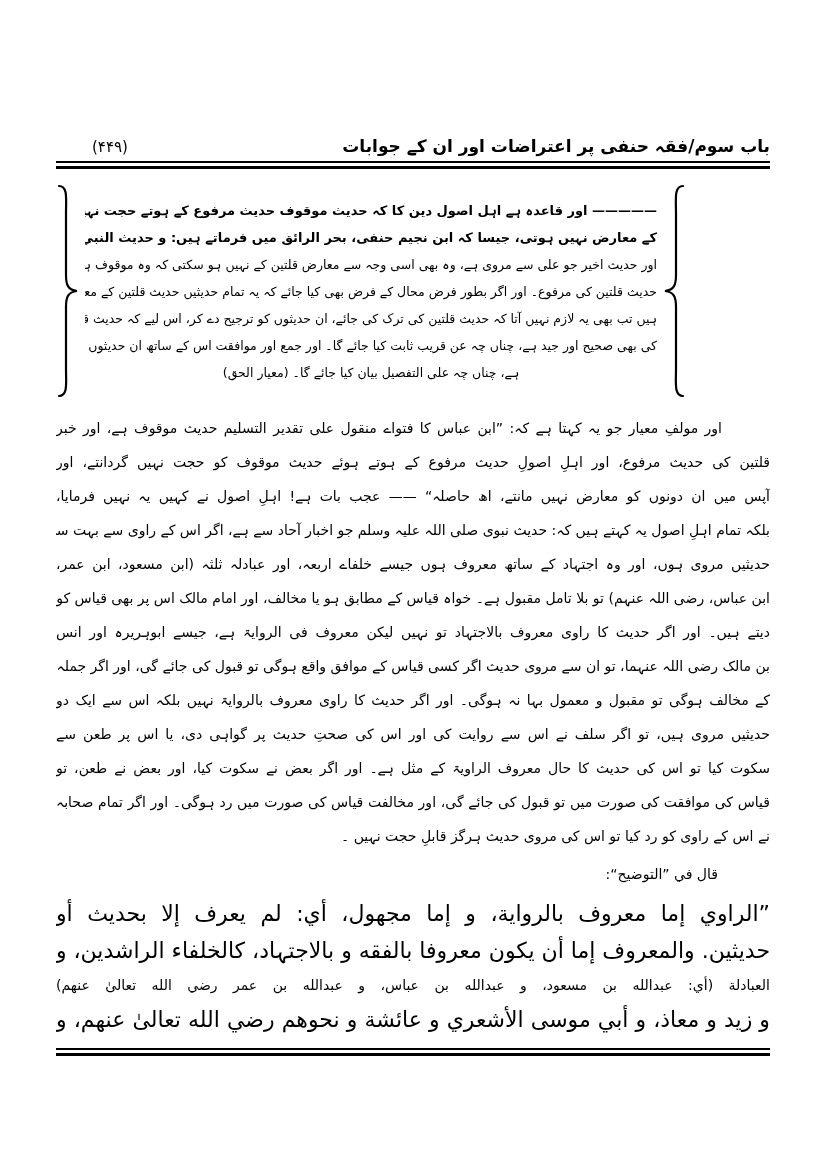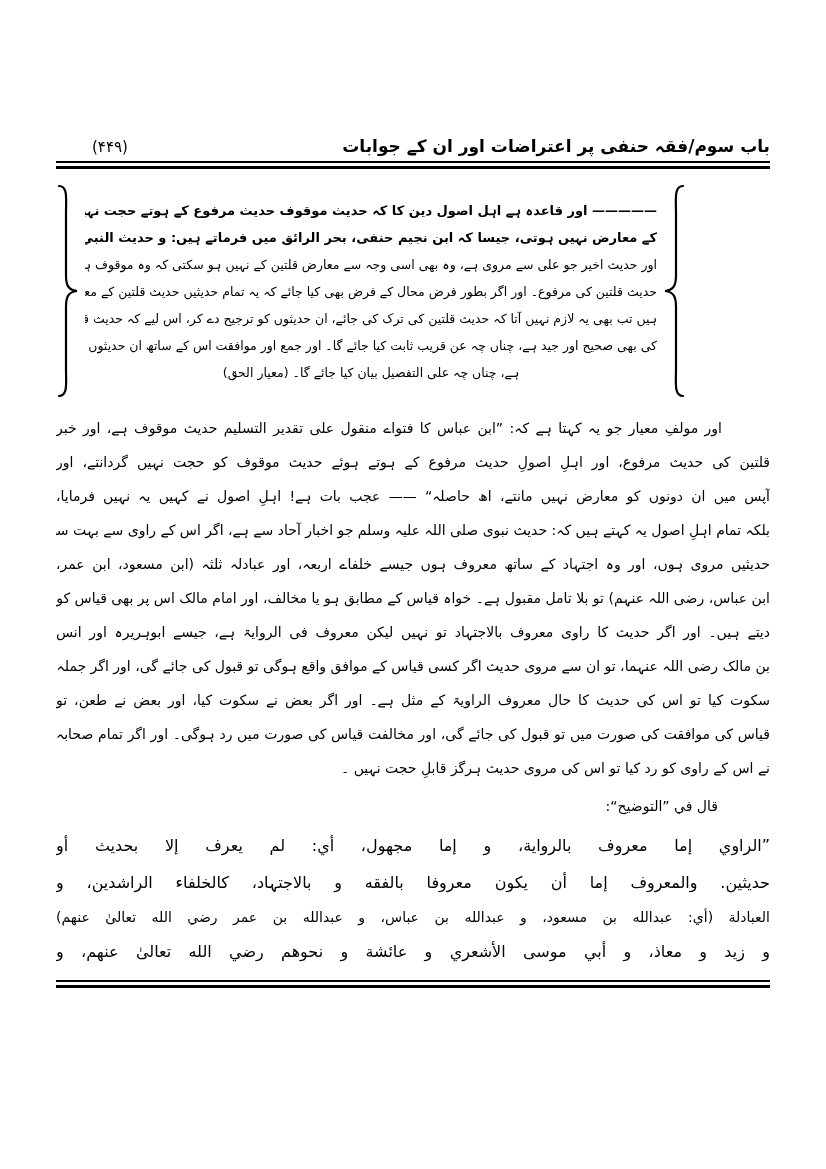--- a/index.html
+++ b/index.html
@@ -81,21 +81,21 @@
   .bl.end-r { text-align-last: right; }
   .qintro {
     font-size: 14px;
     line-height: 38px;
     padding-right: 52px;
     margin-top: 2px;
   }
   
   .arabic { margin-top: 2px; }
   .al {
-    font-size: 16px;
+    font-size: 22px;
     line-height: 37px;
     text-align: justify;
     text-align-last: justify;
     white-space: nowrap;
     overflow: hidden;
     direction: rtl;
   }
   .al.small { font-size: 14px; line-height: 32px; }
 </style>
 </head>
@@ -129,20 +129,22 @@
 
   <div class="bodytxt">
     <div class="bl indent">اور مولفِ معیار جو یہ کہتا ہے کہ: ”ابن عباس کا فتواے منقول علی تقدیر التسلیم حدیث موقوف ہے، اور خبر</div>
     <div class="bl">قلتین کی حدیث مرفوع، اور اہلِ اصولِ حدیث مرفوع کے ہوتے ہوئے حدیث موقوف کو حجت نہیں گردانتے، اور</div>
     <div class="bl">آپس میں ان دونوں کو معارض نہیں مانتے، اھ حاصلہ“ —— عجب بات ہے! اہلِ اصول نے کہیں یہ نہیں فرمایا،</div>
     <div class="bl">بلکہ تمام اہلِ اصول یہ کہتے ہیں کہ: حدیث نبوی صلی اللہ علیہ وسلم جو اخبار آحاد سے ہے، اگر اس کے راوی سے بہت سی</div>
     <div class="bl">حدیثیں مروی ہوں، اور وہ اجتہاد کے ساتھ معروف ہوں جیسے خلفاے اربعہ، اور عبادلہ ثلثہ (ابن مسعود، ابن عمر،</div>
     <div class="bl">ابن عباس، رضی اللہ عنہم) تو بلا تامل مقبول ہے۔ خواہ قیاس کے مطابق ہو یا مخالف، اور امام مالک اس پر بھی قیاس کو ترجیح</div>
     <div class="bl">دیتے ہیں۔ اور اگر حدیث کا راوی معروف بالاجتہاد تو نہیں لیکن معروف فی الروایۃ ہے، جیسے ابوہریرہ اور انس</div>
     <div class="bl">بن مالک رضی اللہ عنہما، تو ان سے مروی حدیث اگر کسی قیاس کے موافق واقع ہوگی تو قبول کی جائے گی، اور اگر جملہ قیاسات</div>
+    <div class="bl">کے مخالف ہوگی تو مقبول و معمول بہا نہ ہوگی۔ اور اگر حدیث کا راوی معروف بالروایۃ نہیں بلکہ اس سے ایک دو</div>
+    <div class="bl">حدیثیں مروی ہیں، تو اگر سلف نے اس سے روایت کی اور اس کی صحتِ حدیث پر گواہی دی، یا اس پر طعن سے</div>
     <div class="bl">سکوت کیا تو اس کی حدیث کا حال معروف الراویۃ کے مثل ہے۔ اور اگر بعض نے سکوت کیا، اور بعض نے طعن، تو</div>
     <div class="bl">قیاس کی موافقت کی صورت میں تو قبول کی جائے گی، اور مخالفت قیاس کی صورت میں رد ہوگی۔ اور اگر تمام صحابہ</div>
     <div class="bl end-r">نے اس کے راوی کو رد کیا تو اس کی مروی حدیث ہرگز قابلِ حجت نہیں ۔</div>
   </div>
 
   <div class="qintro">قال في ”التوضيح“:</div>
 
   <div class="arabic">
     <div class="al">”الراوي إما معروف بالرواية، و إما مجهول، أي: لم يعرف إلا بحديث أو</div>
     <div class="al">حديثين. والمعروف إما أن يكون معروفا بالفقه و بالاجتہاد، كالخلفاء الراشدين، و</div>

